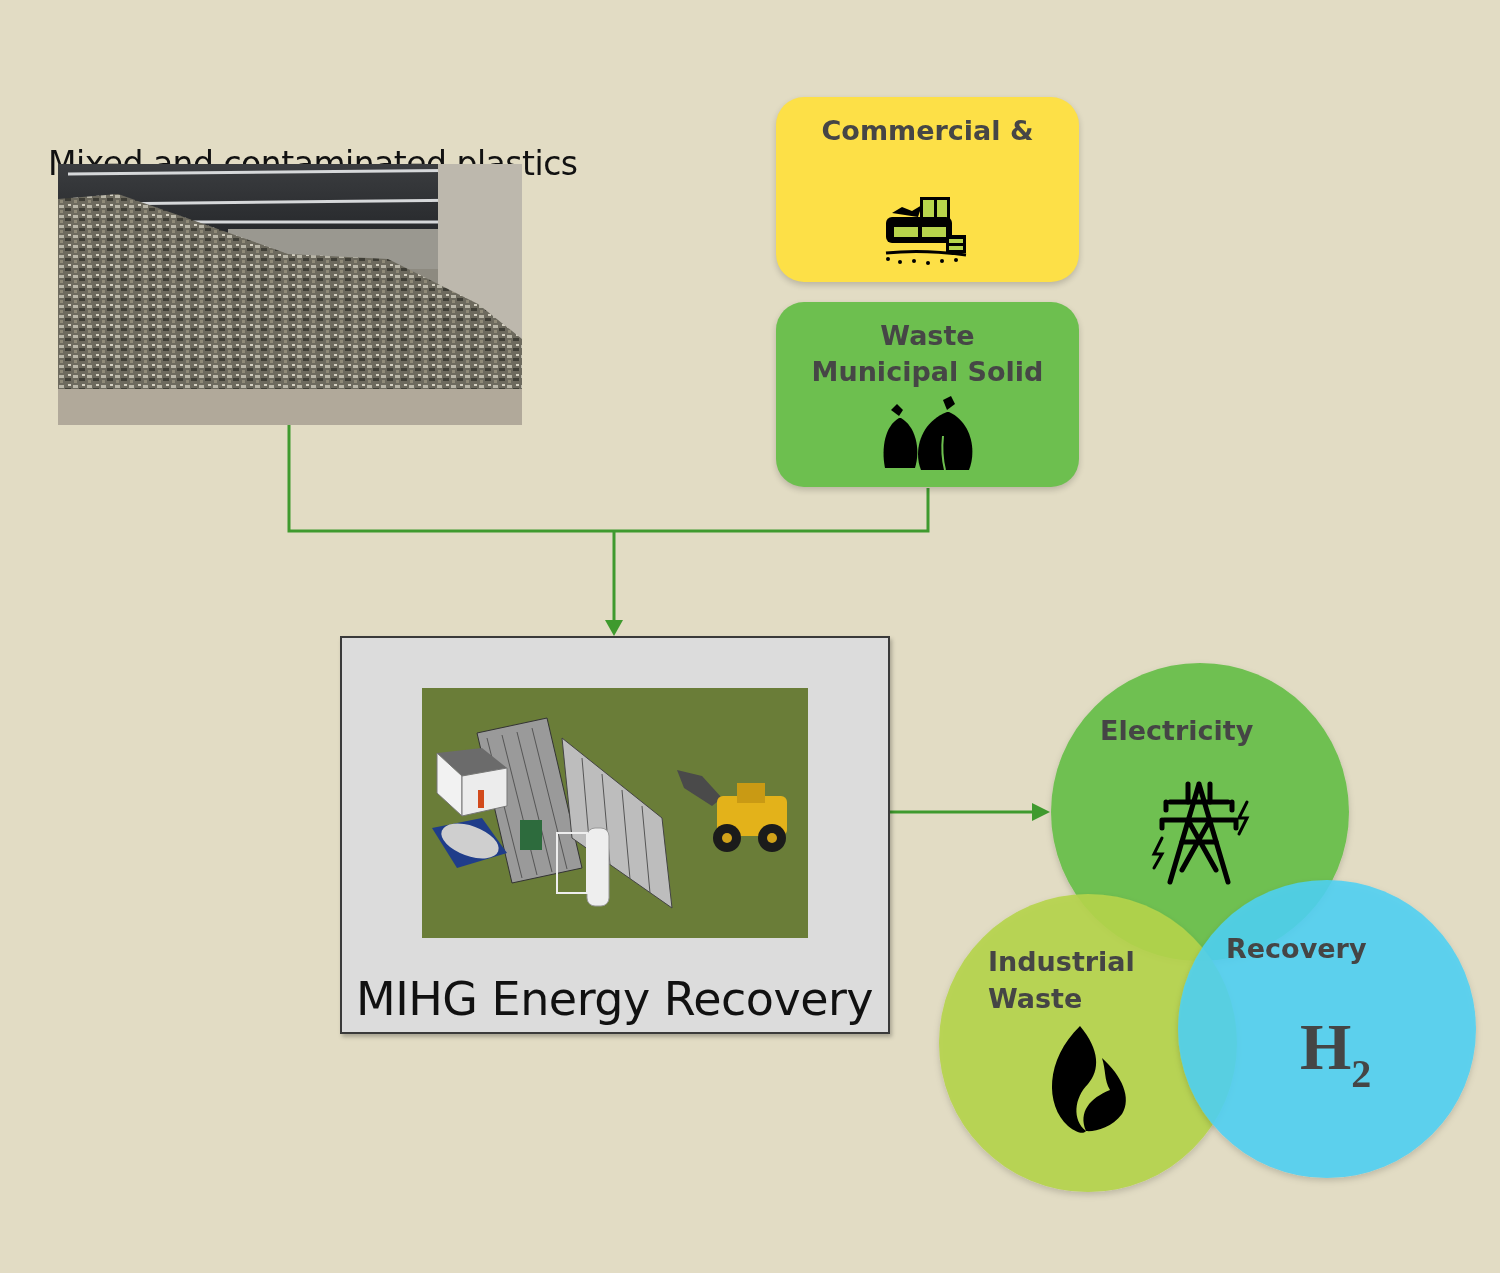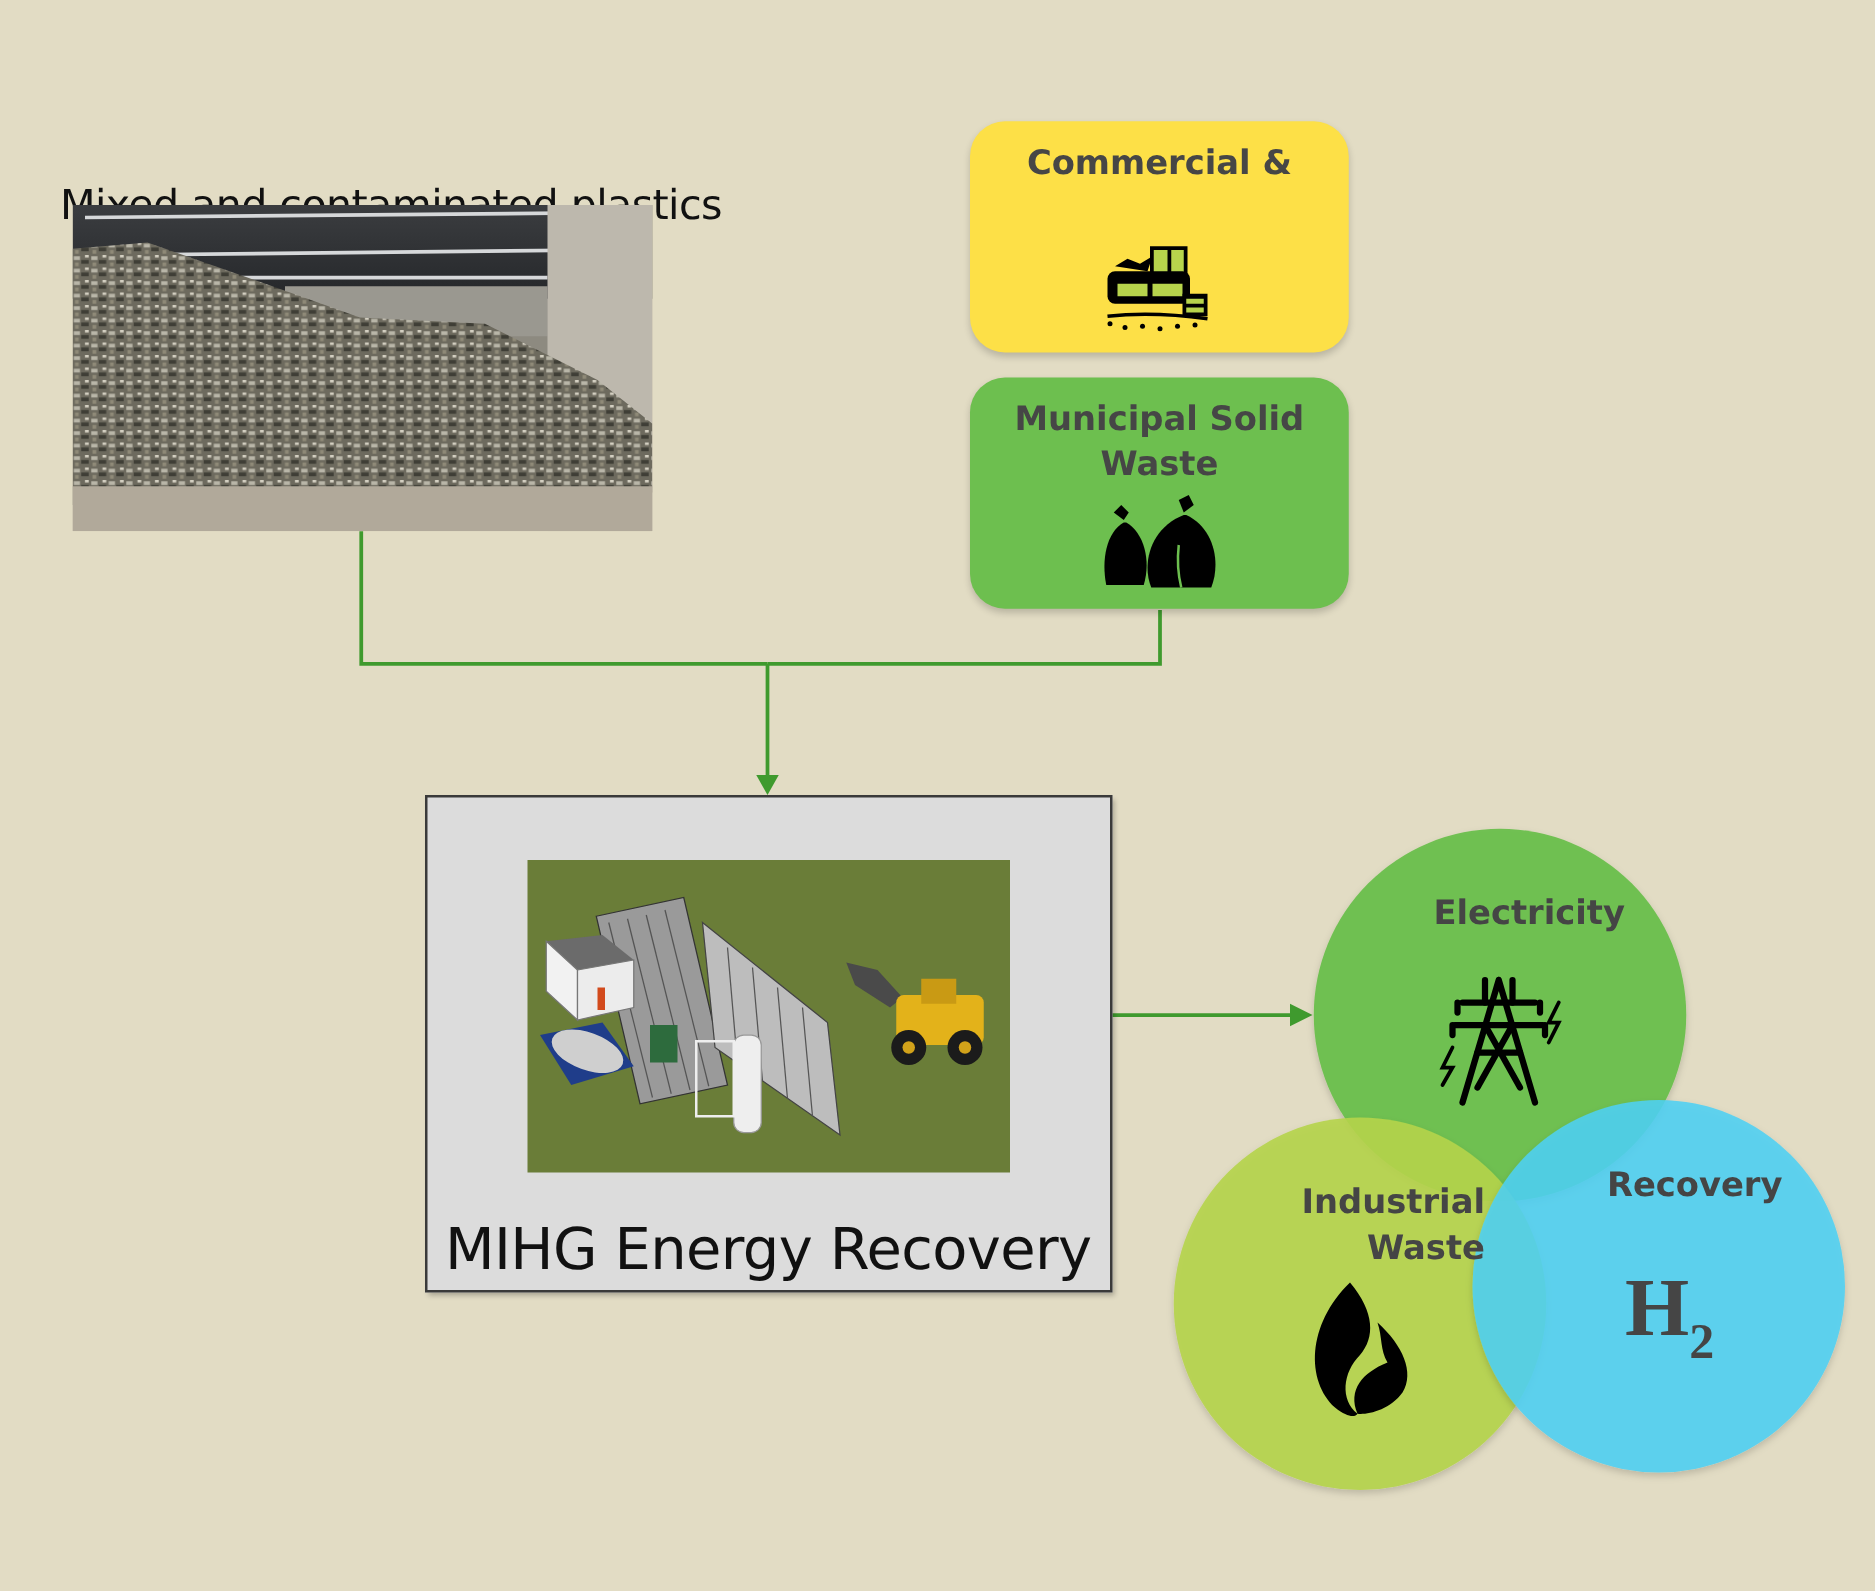--- a/index.html
+++ b/index.html
@@ -41,21 +41,21 @@
     }
     #mihg-render {
       left: 80px; top: 50px; width: 386px; height: 250px;
       background: #6a7d38;
     }
     #mihg-label {
       left: 14px; top: 334px;
       font-size: 46px; color: #111; white-space: nowrap; letter-spacing: -0.5px; text-align: center;
     }
     .circle-text {
-      position: absolute; font-weight: bold; color: #454545; text-align: right;
+      position: absolute; font-weight: bold; color: #454545; text-align: left;
       font-size: 27px; line-height: 37px; white-space: nowrap;
     }
   </style>
 </head>
 <body>
 
 <svg class="abs" style="left:0;top:0" width="1500" height="1273">
   <defs>
     <marker id="arrow" markerWidth="10" markerHeight="10" refX="8" refY="5" orient="auto" markerUnits="userSpaceOnUse">
       <path d="M0,0 L16,5 L0,10 Z" fill="#3f9a2e"></path>
@@ -121,22 +121,22 @@
         <circle cx="32" cy="66" r="2"></circle>
         <circle cx="46" cy="68" r="2"></circle>
         <circle cx="60" cy="66" r="2"></circle>
         <circle cx="74" cy="65" r="2"></circle>
       </g>
   </svg>
 </div>
 
 <div id="box-msw" class="abs src-box">
   <div class="title">
+    <div>Waste</div>
     <div>Municipal Solid</div>
-    <div>Waste</div>
   </div>
   <svg class="icon" style="top:94px" width="94" height="78" viewBox="0 0 94 78">
     <path d="M10,14 L16,8 L22,14 L18,20 Z" fill="#000"></path>
     <path d="M18,22 C4,30 0,52 4,72 L34,72 C40,52 34,30 20,22 Z" fill="#000"></path>
     <path d="M62,4 L70,0 L74,8 L66,14 Z" fill="#000"></path>
     <path d="M66,16 C40,26 32,54 40,74 L88,74 C96,54 90,26 68,16 Z" fill="#000"></path>
     <path d="M62,40 Q60,58 64,74" stroke="#6dbf4f" stroke-width="2" fill="none"></path>
   </svg>
 </div>
 

